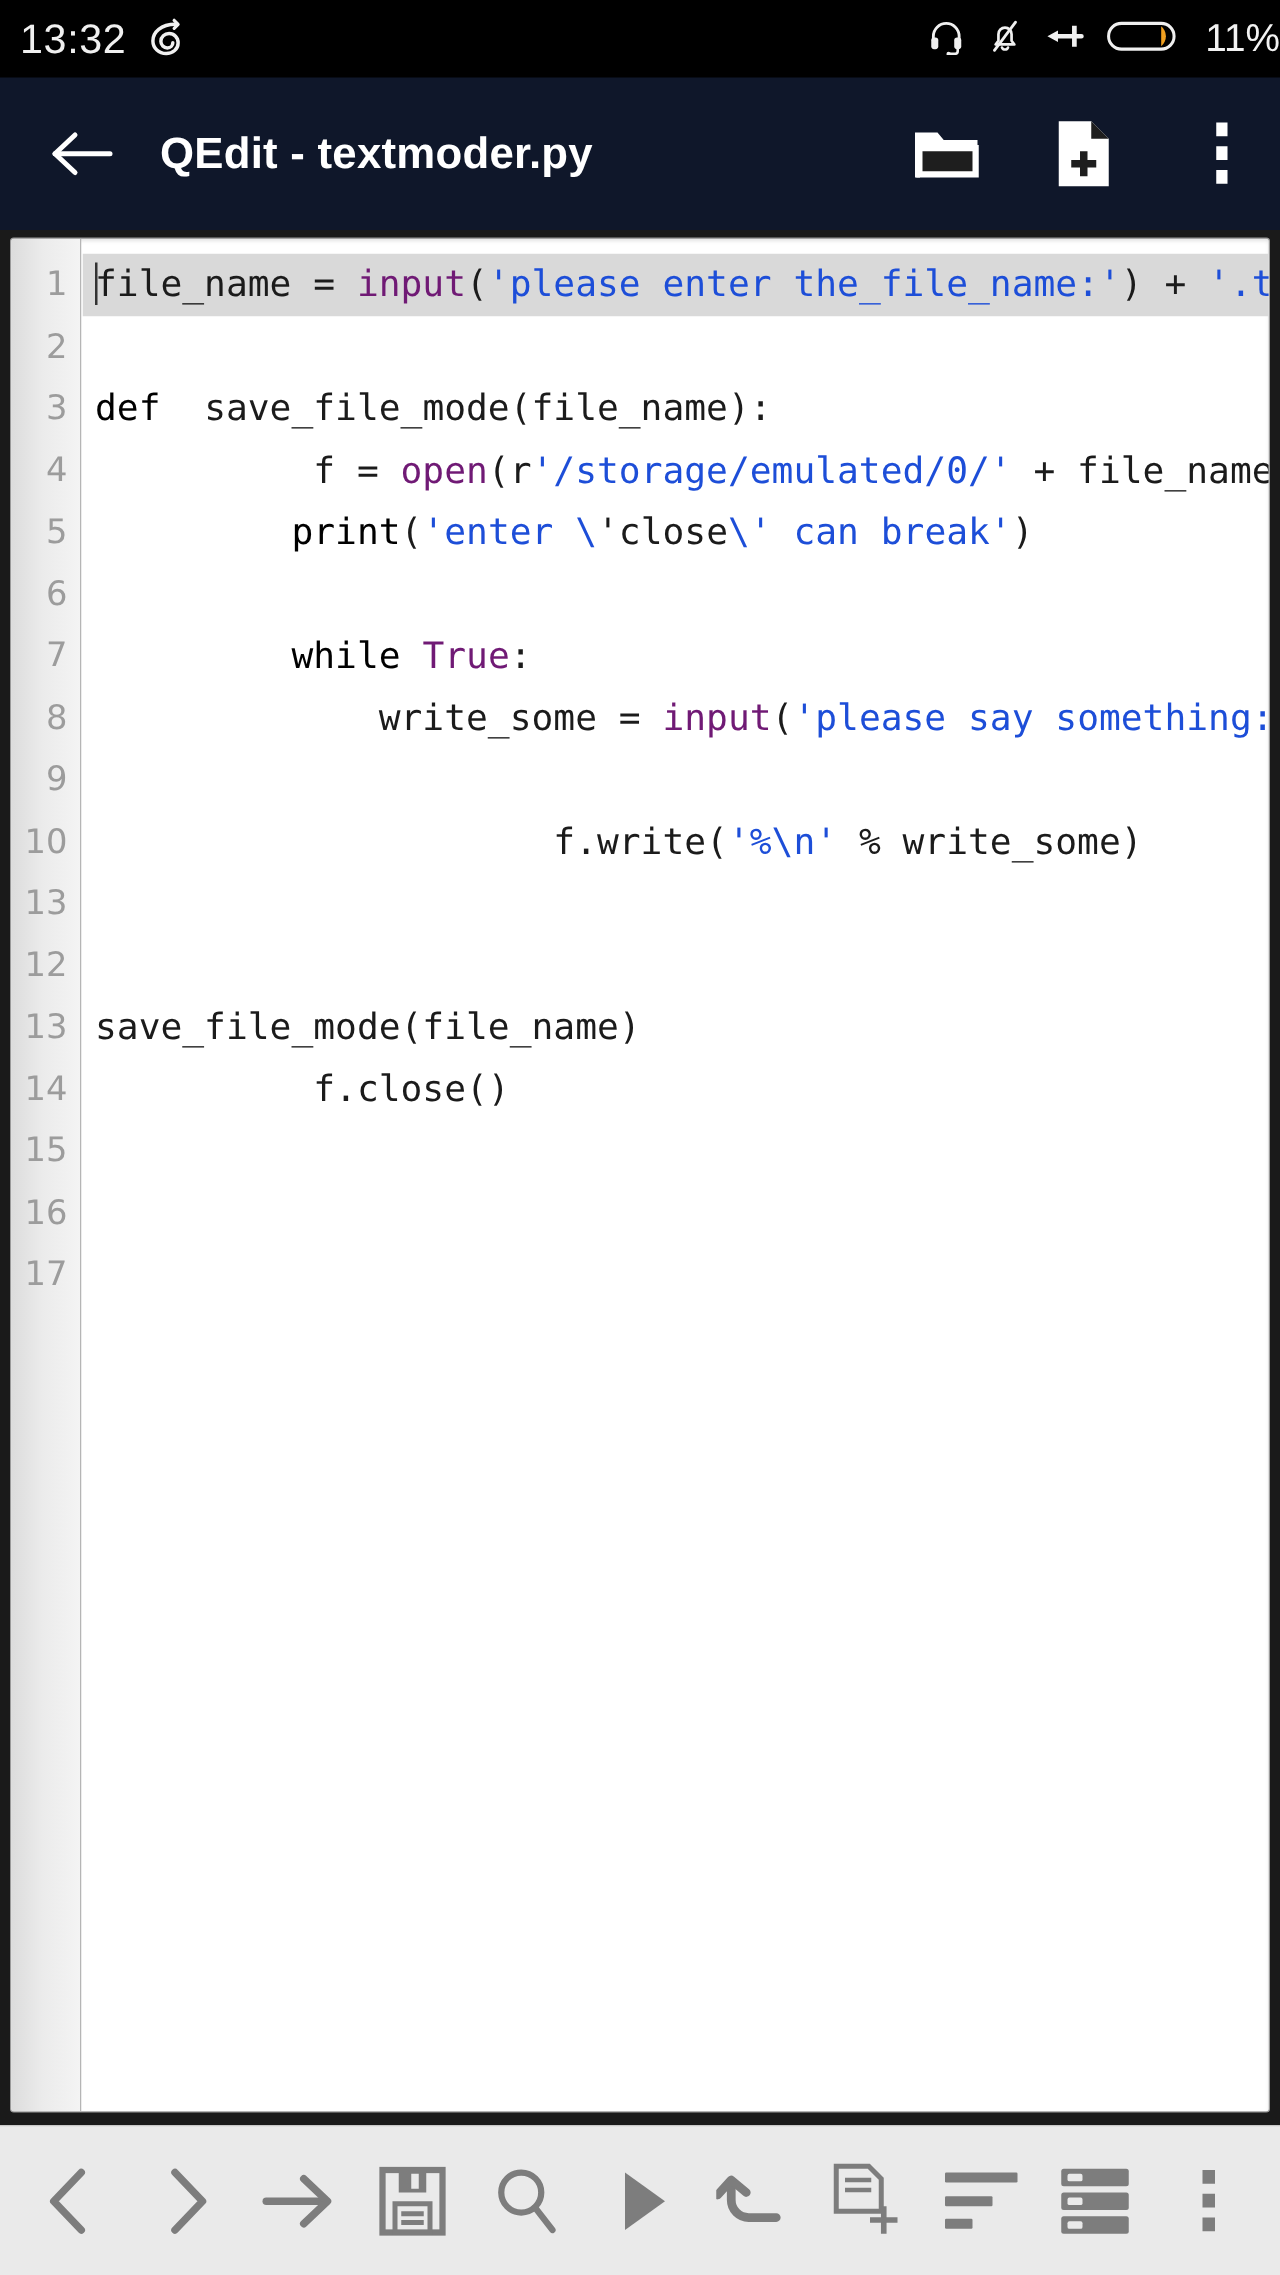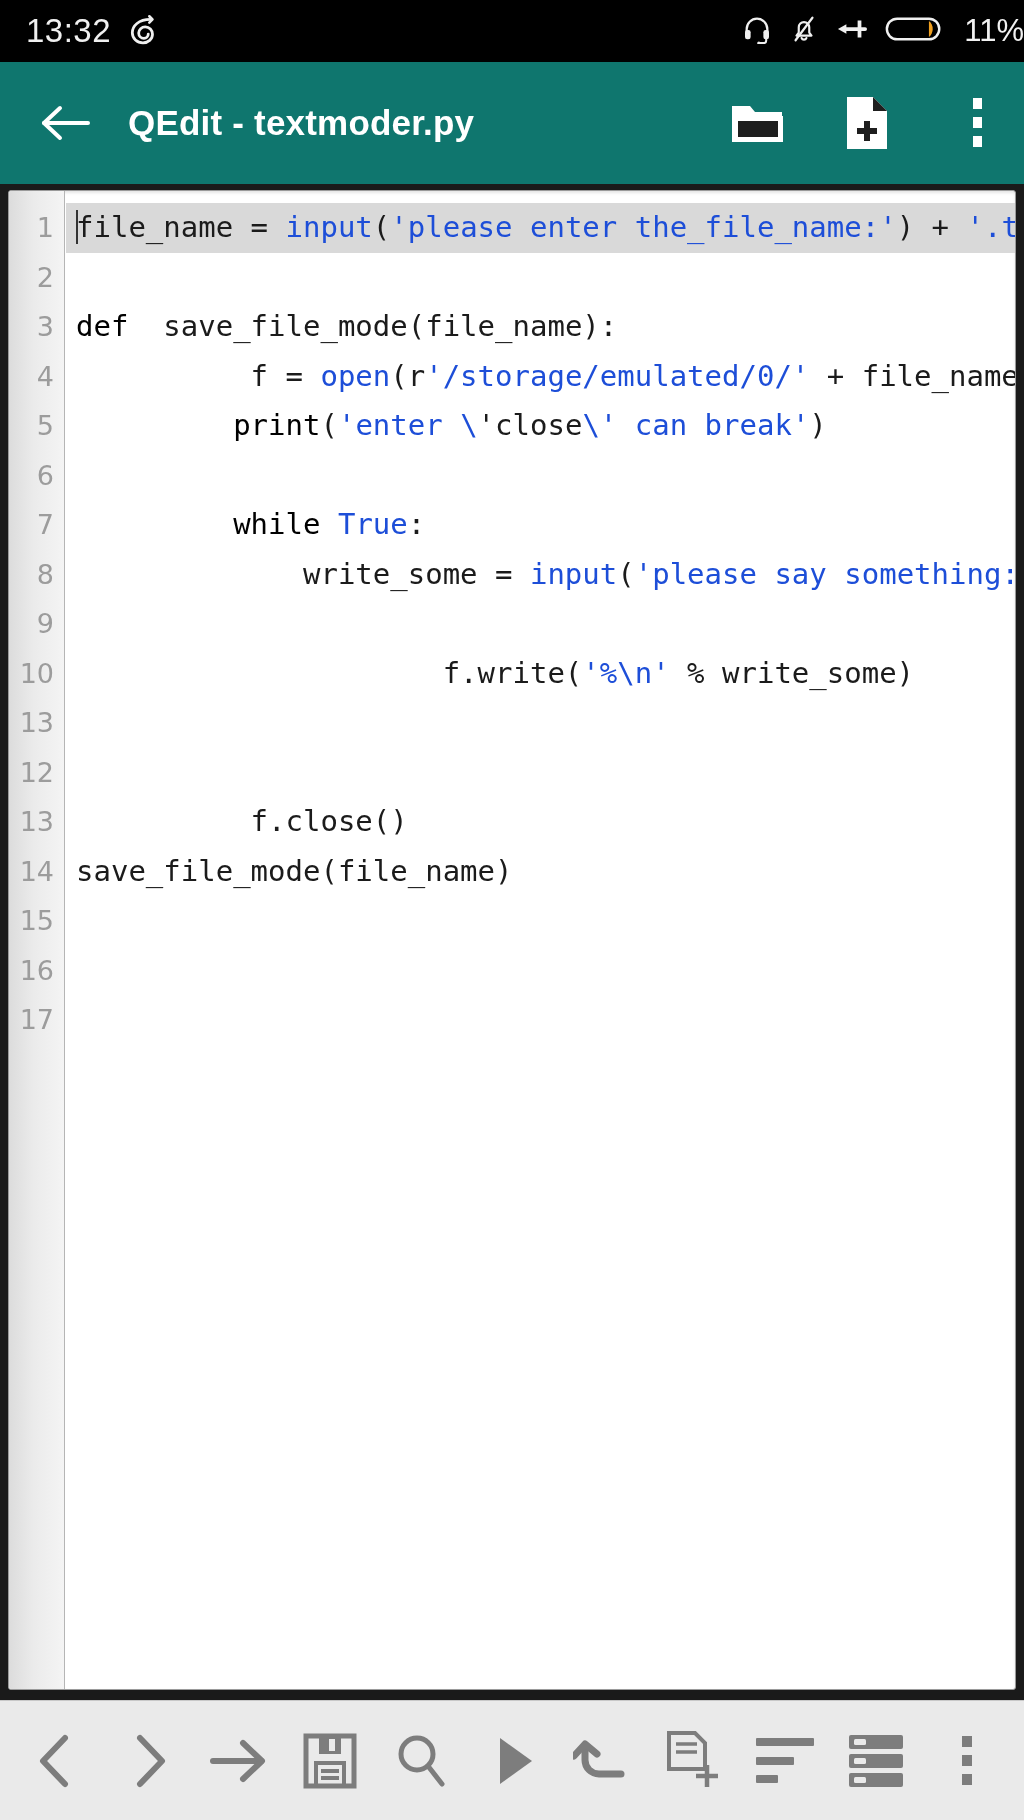--- a/index.html
+++ b/index.html
@@ -16,37 +16,37 @@
   
   #status-bar {
     position: absolute; left: 0; top: 0;
     width: 1024px; height: 62px;
     background: #000;
     display: flex; align-items: center;
     color: #e8e8e8;
   }
   #status-left {
     display: flex; align-items: center; gap: 16px;
-    margin-left: 26px;
+    margin-left: 16px;
   }
   #status-clock {
     font-size: 33px; letter-spacing: 0.5px;
     color: #f0f0f0;
   }
   #status-right {
     margin-left: auto; 
     display: flex; align-items: center; gap: 17px;
   }
   #battery-pct { font-size: 31px; color: #f2f2f2; margin-left: 4px;}
 
   
   #app-bar {
     position: absolute; left: 0; top: 62px;
     width: 1024px; height: 122px;
-    background: #0f766e;
+    background: #0f172a;
     display: flex; align-items: center;
   }
   #back-button { margin-left: 36px; width: 60px; height: 60px;
     display:flex; align-items:center; justify-content:center; }
   #app-title {
     margin-left: 32px;
     color: #ffffff;
     font-size: 35px;
     font-weight: bold;
     letter-spacing: 0.2px;
@@ -110,21 +110,21 @@
     background: #d9d9d9;
   }
   .cursor {
     display: inline-block;
     width: 2px; height: 34px;
     background: #333;
     vertical-align: -7px;
     margin-right: -2px;
   }
   .kw   { color: #000000; }   
-  .bi   { color: #1d4ed8; }   
+  .bi   { color: #701a75; }   
   .str  { color: #1d4ed8; }   
   .pl   { color: #1b1b1b; }   
 
   
   #bottom-toolbar {
     position: absolute; left: 0; top: 1700px;
     width: 1024px; height: 120px;
     background: #eaeaea;
     border-top: 1px solid #c8c8c8;
     display: flex; align-items: center;
@@ -244,22 +244,22 @@
         <div class="code-line"><span class="kw">def</span><span class="pl">  save_file_mode(file_name):</span></div>
         <div class="code-line"><span class="pl">          f = </span><span class="bi">open</span><span class="pl">(r</span><span class="str">'/storage/emulated/0/'</span><span class="pl"> + file_name,</span></div>
         <div class="code-line"><span class="pl">         </span><span class="kw">print</span><span class="pl">(</span><span class="str">'enter \</span><span class="pl">'close</span><span class="str">\' can break'</span><span class="pl">)</span></div>
         <div class="code-line"><span class="pl"></span></div>
         <div class="code-line"><span class="pl">         </span><span class="kw">while</span><span class="pl"> </span><span class="bi">True</span><span class="pl">:</span></div>
         <div class="code-line"><span class="pl">             write_some = </span><span class="bi">input</span><span class="pl">(</span><span class="str">'please say something:'</span></div>
         <div class="code-line"><span class="pl"></span></div>
         <div class="code-line"><span class="pl">                     f.write(</span><span class="str">'%\n'</span><span class="pl"> % write_some)</span></div>
         <div class="code-line"><span class="pl"></span></div>
         <div class="code-line"><span class="pl"></span></div>
+        <div class="code-line"><span class="pl">save_file_mode(file_name)</span></div>
         <div class="code-line"><span class="pl">          f.close()</span></div>
-        <div class="code-line"><span class="pl">save_file_mode(file_name)</span></div>
       </div>
   </div>
 </div>
 
 <div id="bottom-toolbar">
 
   <div class="tb-btn">
     <svg width="52" height="62" viewBox="0 0 52 62">
       <polyline points="34,8 12,31 34,54" fill="none" stroke="#7d7d7d" stroke-width="6" stroke-linecap="round" stroke-linejoin="round"></polyline>
     </svg>

